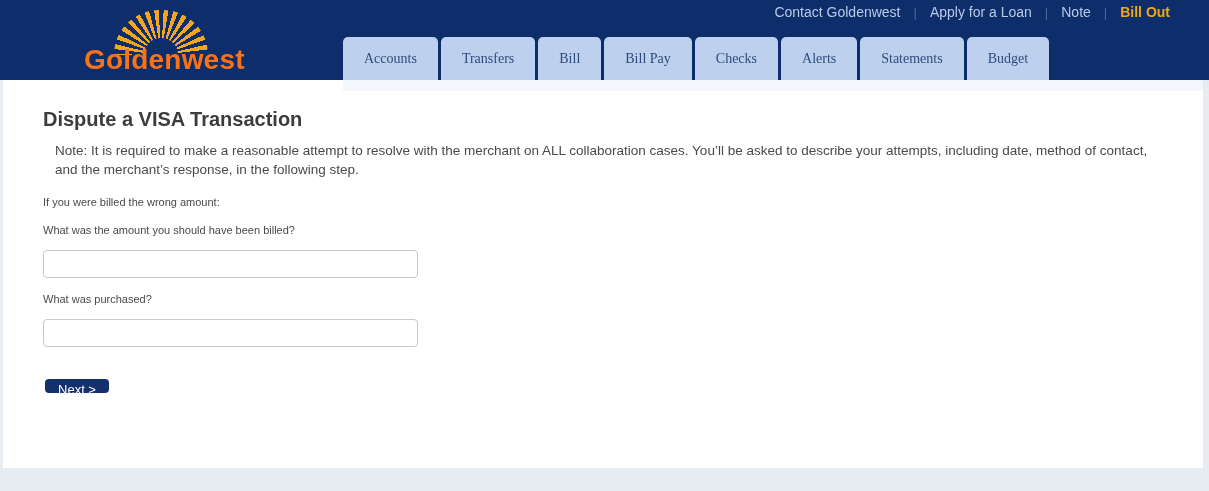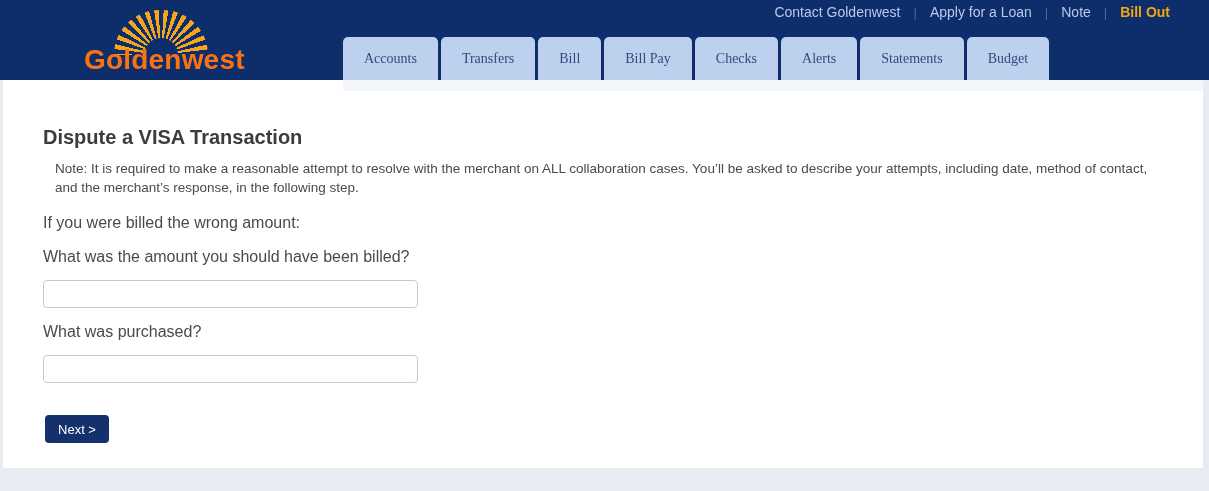--- a/index.html
+++ b/index.html
@@ -126,35 +126,35 @@
     position: absolute;
     top: 0;
     left: 340px;
     right: 0;
     height: 11px;
     background: #f3f7fb;
   }
 
   .page-title {
     margin: 0;
-    padding-top: 46px;
+    padding-top: 28px;
     font-size: 20px;
     font-weight: bold;
     color: #3c3c3c;
   }
   .note {
     margin: 10px 12px 0;
     max-width: 1128px;
     font-size: 13.5px;
     line-height: 19px;
     color: #4a4a4a;
   }
   .label {
     margin: 0;
-    font-size: 16px;
+    font-size: 11px;
     color: #4a4a4a;
   }
   .section-label { margin-top: 17px; }
   .field-label-1 { margin-top: 16px; }
   .field-label-2 { margin-top: 15px; }
 
   .text-input {
     display: block;
     margin-top: 14px;
     width: 375px;
@@ -166,21 +166,21 @@
     font-size: 13.5px;
     font-family: "Liberation Sans", sans-serif;
     color: #333333;
     outline: none;
   }
 
   .next-btn {
     display: block;
     margin: 32px 0 0 2px;
     min-width: 64px;
-    height: 28px;
+    height: 14px;
     padding: 0 12px;
     background: #14316e;
     color: #ffffff;
     border: none;
     border-radius: 4px;
     font-size: 13px;
     font-family: "Liberation Sans", sans-serif;
     cursor: pointer;
     line-height: 21px;
   }

